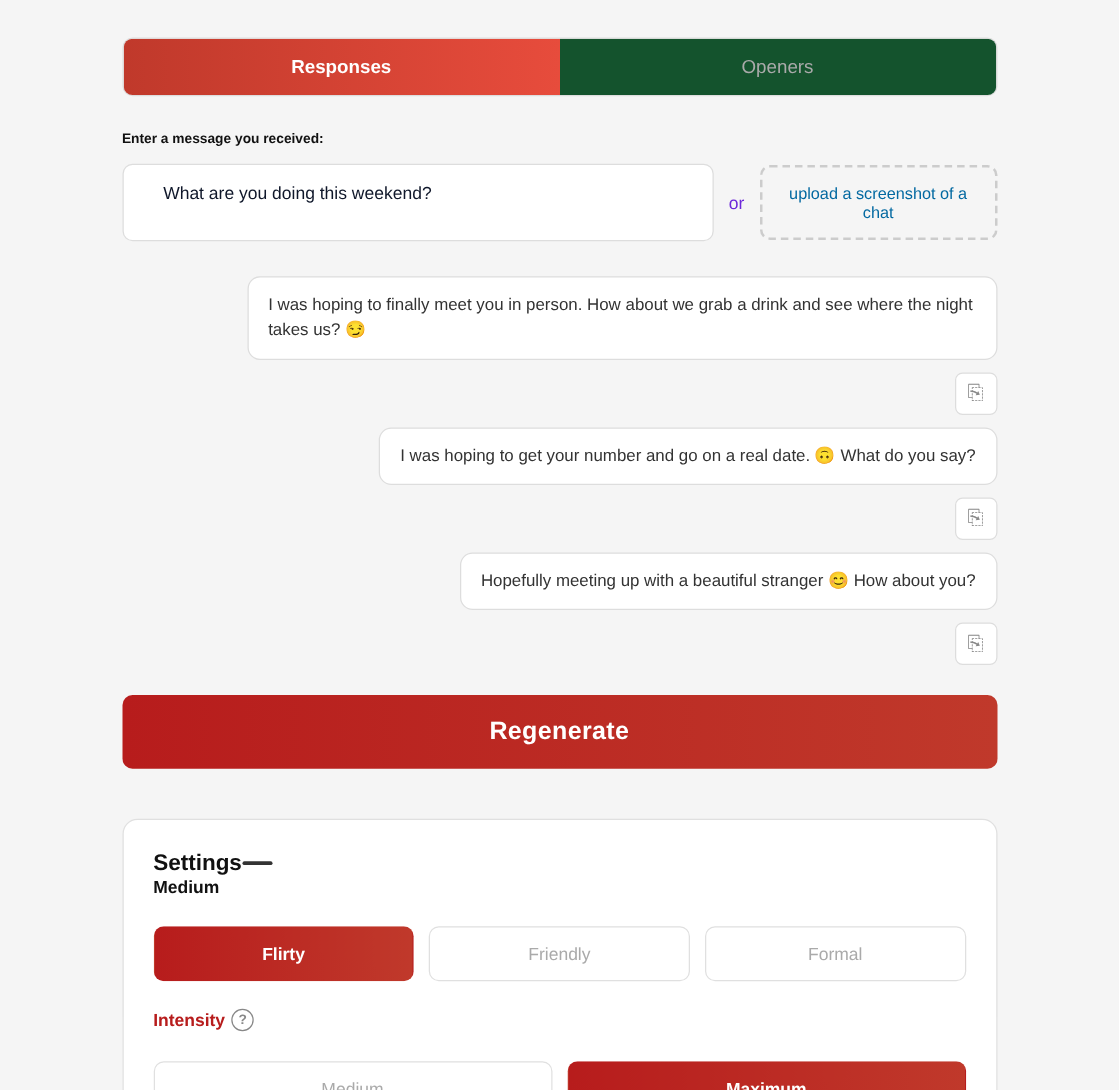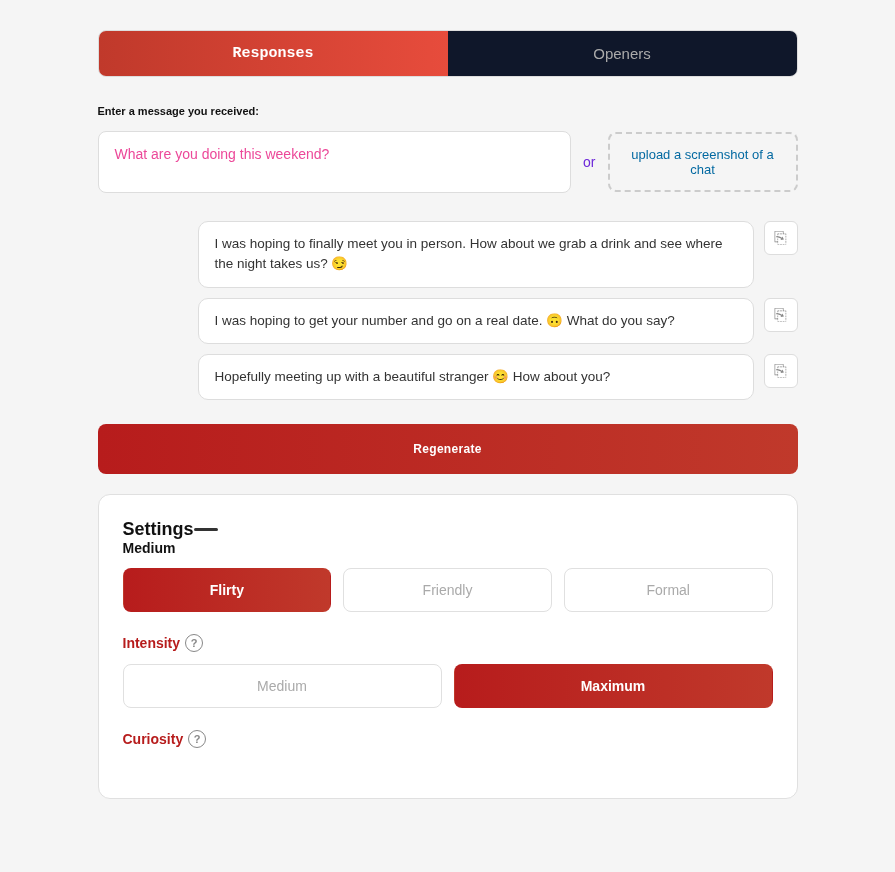--- a/index.html
+++ b/index.html
@@ -29,49 +29,48 @@
       padding: 14px 0;
       text-align: center;
       font-size: 15px;
       font-weight: 500;
       cursor: pointer;
     }
     .tab-active {
       background: linear-gradient(to right, #c0392b, #e74c3c);
       color: white;
       font-weight: 600;
-      font-family: Liberation Mono, monospace;
     }
     .tab-inactive {
-      background: #0f172a;
+      background: #14532d;
       color: #aaa;
     }
 
     
     .section-label {
       font-size: 11px;
       font-weight: 700;
       color: #111;
       margin-bottom: 14px;
     }
 
     
     .input-row {
       display: flex;
       align-items: center;
       gap: 12px;
       margin-bottom: 28px;
     }
     .message-input {
       flex: 1;
-      padding: 14px 16px;
+      padding: 14px 32px;
       border: 1px solid #ddd;
       border-radius: 8px;
       font-size: 14px;
-      color: #ec4899;
+      color: #0f172a;
       resize: none;
       outline: none;
       min-height: 60px;
       font-family: inherit;
     }
     .or-label {
       color: #6d28d9;
       font-size: 14px;
       flex-shrink: 0;
     }
@@ -94,22 +93,23 @@
     
     .responses-list {
       display: flex;
       flex-direction: column;
       gap: 10px;
       margin-bottom: 24px;
       padding-left: 100px;
     }
     .response-item {
       display: flex;
-      align-items: flex-start;
+      align-items: flex-end;
       gap: 10px;
+      flex-direction: column;
     }
     .response-bubble {
       flex: 1;
       border: 1px solid #ddd;
       border-radius: 10px;
       padding: 12px 16px;
       font-size: 13.5px;
       color: #333;
       background: #fff;
       line-height: 1.5;
@@ -128,26 +128,26 @@
       color: #888;
       font-size: 16px;
     }
 
     
     .regenerate-btn {
       width: 100%;
       padding: 18px;
       background: linear-gradient(to right, #b71c1c, #c0392b);
       color: white;
-      font-size: 12px;
+      font-size: 20px;
       font-weight: 700;
       border: none;
       border-radius: 8px;
       cursor: pointer;
-      margin-bottom: 20px;
+      margin-bottom: 40px;
       letter-spacing: 0.3px;
     }
 
     
     .settings-card {
       background: #fff;
       border: 1px solid #e0e0e0;
       border-radius: 12px;
       padding: 24px 24px 28px;
     }
@@ -191,20 +191,21 @@
       border-radius: 50%;
       border: 1.5px solid #888;
       color: #888;
       font-size: 11px;
       font-weight: 700;
       cursor: pointer;
     }
     .options-row {
       display: flex;
       gap: 12px;
+      margin-top: 24px;
     }
     .option-btn {
       flex: 1;
       padding: 13px 0;
       border-radius: 8px;
       border: 1px solid #e0e0e0;
       background: #fff;
       font-size: 14px;
       font-weight: 400;
       cursor: pointer;

